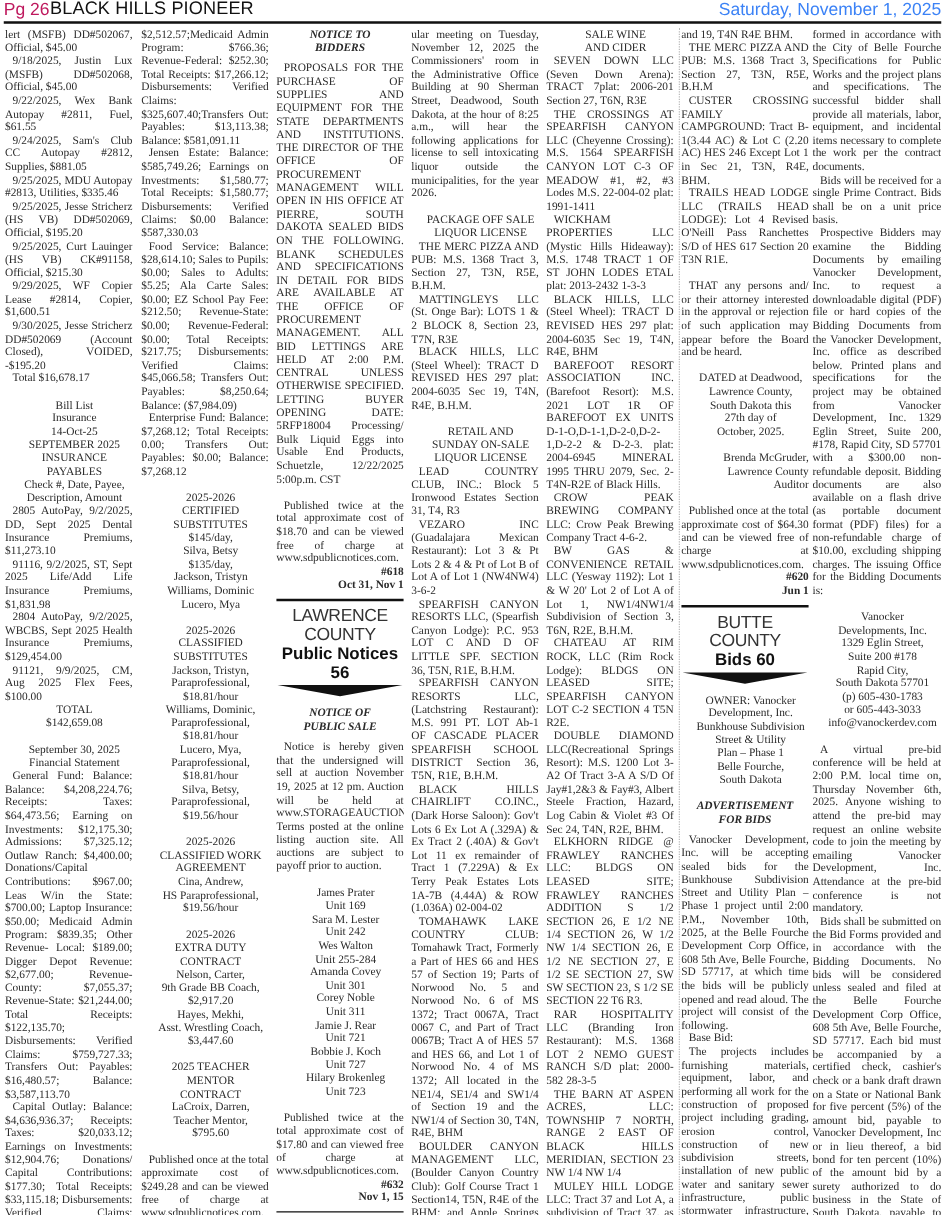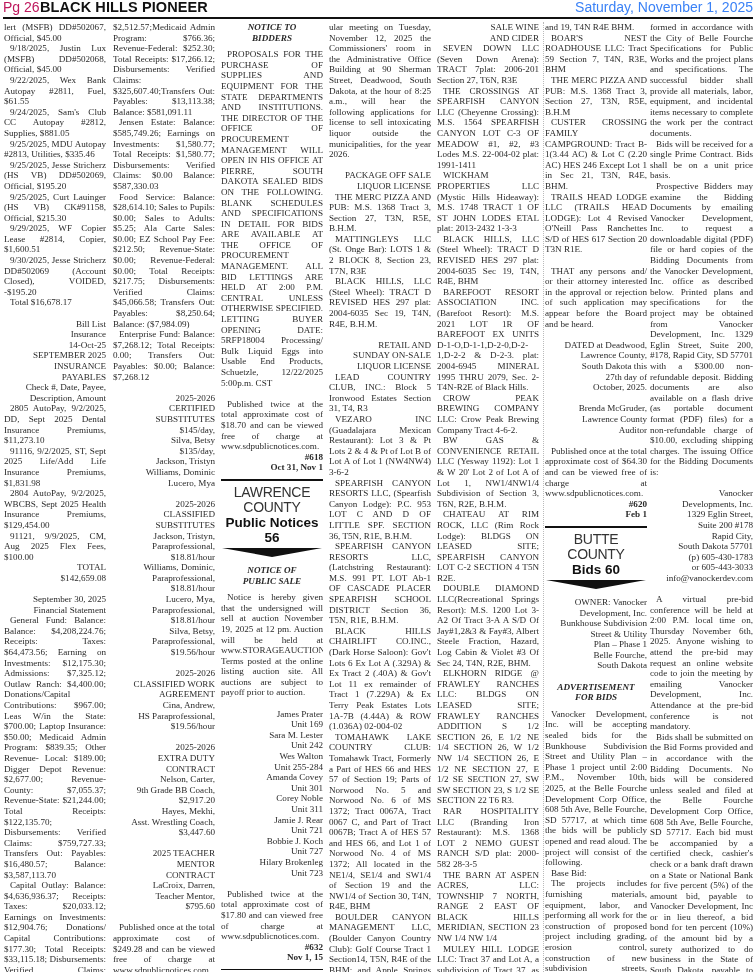--- a/index.html
+++ b/index.html
@@ -1,32 +1,32 @@
 <!DOCTYPE html>
 <html><head>
 <meta charset="utf-8">
 <style>
   html, body { margin:0; padding:0; background:#fff; }
   body { width:756px; height:972px; overflow:hidden; position:relative; color:#222; }
   .masthead { position:absolute; left:0; top:0; width:756px; height:15px; }
   .pg { position:absolute; left:3px; top:0; font-family:"Liberation Sans", sans-serif; font-size:14px; line-height:15px; color:#be185d; }
-  .paper { position:absolute; left:40px; top:0; font-family:"Liberation Sans", sans-serif; font-weight:bold; font-size:14.5px; line-height:15px; color:#111; letter-spacing:0.1px; }
+  .paper { position:absolute; left:40px; top:0; font-family:"Liberation Sans", sans-serif; font-weight:normal; font-size:14.5px; line-height:15px; color:#111; letter-spacing:0.1px; }
   .date { position:absolute; right:3px; top:0; font-family:"Liberation Sans", sans-serif; font-size:14px; line-height:15px; color:#3b82f6; }
   .rule { position:absolute; left:3px; top:17px; width:750px; height:2px; background:#111; }
   .col { position:absolute; top:22px; font-family:"Liberation Serif", serif; font-size:9.1px; line-height:10.6px; color:#2a2a2a; text-align:justify; overflow:hidden; }
   .c1 { left:4px; width:102px; height:950px; }
   .c2 { left:113px; width:102px; height:950px; }
   .c3 { left:221px; width:102px; height:950px; }
   .c4 { left:329px; width:102px; height:950px; }
   .c5 { left:437px; width:102px; height:950px; }
   .c6 { left:545px; width:102px; height:950px; }
   .c7 { left:650px; width:103px; height:950px; }
   .col p { margin:0; text-indent:6px; }
   .col p.ni { text-indent:0; }
-  .col .list { margin:0; padding-left:9px; text-align:right; text-indent:0; }
+  .col .list { margin:0; padding-left:9px; text-align:center; text-indent:0; }
   .col .gap { height:10.6px; }
   .col .center-h { text-align:center; font-weight:bold; text-indent:0; margin:0;font-style:italic; }
   .col .right { text-align:right; font-weight:bold; text-indent:0; margin:0; }
   .col .sig { text-align:right; text-indent:0; margin:0; }
   .sep { height:2px; background:#111; margin:6px 0 4px 0; }
   .sep-thin { height:1.5px; background:#111; margin:6px 0 4px 0; }
   .section { text-align:center; margin:3px 0 8px 0; }
   .section .county { font-family:"Liberation Sans", sans-serif; font-size:14px; line-height:15px; color:#333; letter-spacing:-0.3px; font-weight:normal; }
   .section .cat { font-family:"Liberation Sans", sans-serif; font-weight:bold; font-size:13.5px; line-height:15px; color:#111; }
   .section .arrow { width:0; height:0; margin:3px auto 0 auto; border-left:50px solid transparent; border-right:50px solid transparent; border-top:9px solid #111; }
@@ -241,42 +241,41 @@
   <p>DOUBLE DIAMOND LLC(Recreational Springs Resort): M.S. 1200 Lot 3-A2 Of Tract 3-A A S/D Of Jay#1,2&amp;3 &amp; Fay#3, Albert Steele Fraction, Hazard, Log Cabin &amp; Violet #3 Of Sec 24, T4N, R2E, BHM.</p>
   <p>ELKHORN RIDGE @ FRAWLEY RANCHES LLC: BLDGS ON LEASED SITE; FRAWLEY RANCHES ADDITION S 1/2 SECTION 26, E 1/2 NE 1/4 SECTION 26, W 1/2 NW 1/4 SECTION 26, E 1/2 NE SECTION 27, E 1/2 SE SECTION 27, SW SW SECTION 23, S 1/2 SE SECTION 22 T6 R3.</p>
   <p>RAR HOSPITALITY LLC (Branding Iron Restaurant): M.S. 1368 LOT 2 NEMO GUEST RANCH S/D plat: 2000-582 28-3-5</p>
   <p>THE BARN AT ASPEN ACRES, LLC: TOWNSHIP 7 NORTH, RANGE 2 EAST OF BLACK HILLS MERIDIAN, SECTION 23 NW 1/4 NW 1/4</p>
   <p>MULEY HILL LODGE LLC: Tract 37 and Lot A, a subdivision of Tract 37, as shown in the Plat recorded in Plat Book 5, Page 104, located in Section 24 T5N R3E BHM</p>
 
 </div>
 
 <div class="col c6">
   <p class="ni">and 19, T4N R4E BHM.</p>
-  <p>BOAR'S NEST ROADHOUSE LLC: Tract 59 Section 7, T4N, R3E, BHM</p>
   <p>THE MERC PIZZA AND PUB: M.S. 1368 Tract 3, Section 27, T3N, R5E, B.H.M</p>
   <p>CUSTER CROSSING FAMILY CAMPGROUND: Tract B-1(3.44 AC) &amp; Lot C (2.20 AC) HES 246 Except Lot 1 in Sec 21, T3N, R4E, BHM.</p>
   <p>TRAILS HEAD LODGE LLC (TRAILS HEAD LODGE): Lot 4 Revised O'Neill Pass Ranchettes S/D of HES 617 Section 20 T3N R1E.</p>
   <div class="gap"></div>
   <p>THAT any persons and/ or their attorney interested in the approval or rejection of such application may appear before the Board and be heard.</p>
   <div class="gap"></div>
   <div class="list">
     <div>DATED at Deadwood,</div>
     <div>Lawrence County,</div>
     <div>South Dakota this</div>
     <div>27th day of</div>
     <div>October, 2025.</div>
   </div>
   <div class="gap"></div>
   <p class="sig">Brenda McGruder,</p>
   <p class="sig">Lawrence County</p>
   <p class="sig">Auditor</p>
   <div class="gap"></div>
   <p>Published once at the total approximate cost of $64.30 and can be viewed free of charge at www.sdpublicnotices.com.</p>
   <p class="right">#620</p>
-  <p class="right">Feb 1</p>
+  <p class="right">Jun 1</p>
   <div class="sep"></div>
   <div class="section">
     <div class="county">BUTTE COUNTY</div>
     <div class="cat">Bids 60</div>
     <div class="arrow"></div>
   </div>
   <div class="list">
     <div>OWNER: Vanocker</div>
     <div>Development, Inc.</div>
     <div>Bunkhouse Subdivision</div>

